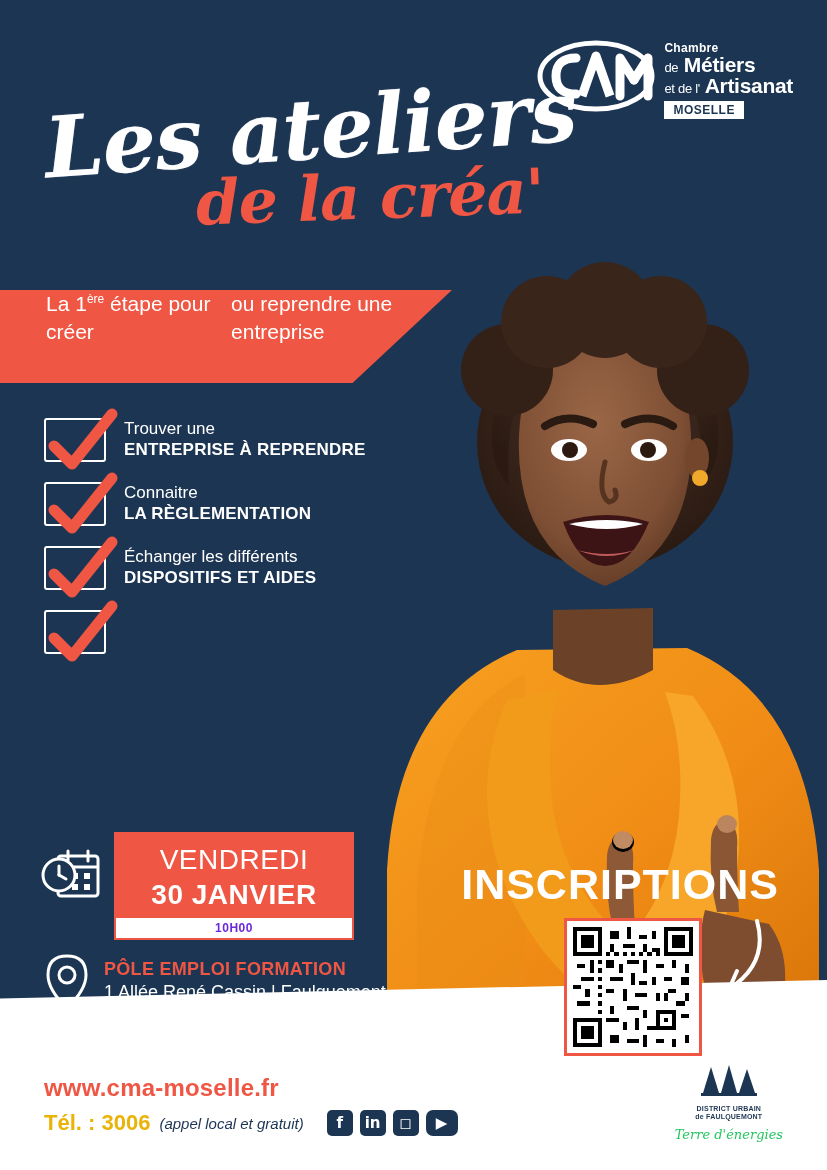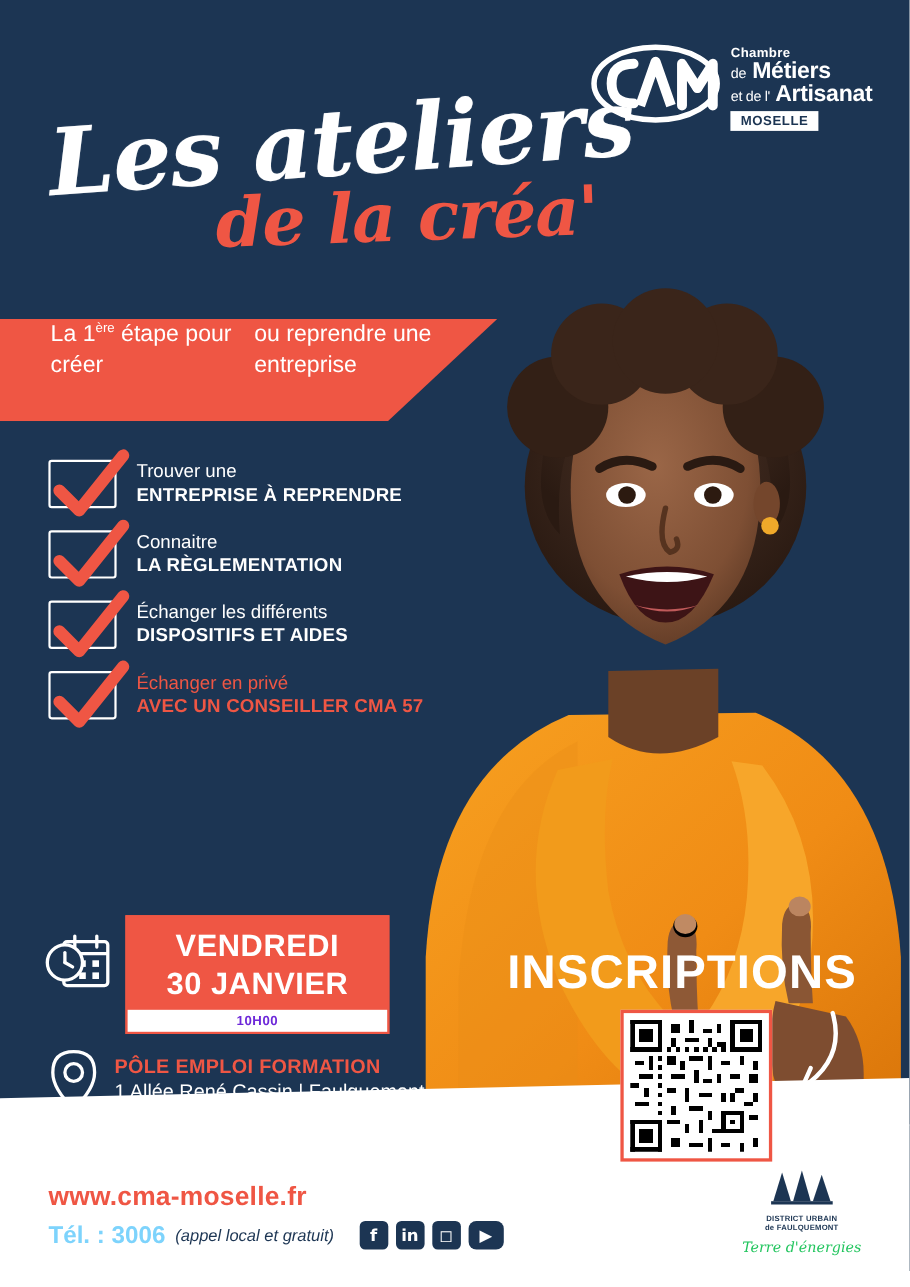--- a/index.html
+++ b/index.html
@@ -108,21 +108,21 @@
   
   .date-area { position:absolute; left:40px; top:832px; z-index:12; display:flex; align-items:flex-start; }
   .date-icon { width:62px; height:62px; margin-right:12px; margin-top:10px; }
   .date-box {
     border:2px solid #ef5644;
     background:#ef5644;
     width:240px;
     text-align:center;
     padding:8px 0 0 0;
   }
-  .date-box .d1 { color:#ffffff; font-size:28px; font-weight:bold; letter-spacing:.5px; line-height:1.25; }
+  .date-box .d1 { color:#ffffff; font-size:28px; font-weight:normal; letter-spacing:.5px; line-height:1.25; }
   .date-box .d2 { color:#ffffff; font-size:28px; font-weight:bold; letter-spacing:.5px; line-height:1.25; }
   .date-box .d3 {
     background:#ffffff; color:#6d28d9;
     font-size:12px; font-weight:bold; letter-spacing:.5px;
     margin-top:6px; padding:3px 0;
   }
 
   
   .addr-area { position:absolute; left:40px; top:950px; z-index:12; display:flex; align-items:center; }
   .pin-icon { width:54px; height:62px; margin-right:10px; }
@@ -149,21 +149,21 @@
     background:#ffffff;
     border:3px solid #ef5644;
     padding:6px;
   }
   .qr canvas, .qr svg { display:block; }
 
   
   .footer-left { position:absolute; left:44px; bottom:34px; z-index:10; }
   .footer-url { color:#ef5644; font-size:24px; font-weight:bold; letter-spacing:.2px; }
   .footer-tel-row { display:flex; align-items:center; margin-top:8px; gap:9px; }
-  .footer-tel { color:#7dd3fc; font-size:22px; font-weight:bold; }
+  .footer-tel { color:#eab308; font-size:22px; font-weight:bold; }
   .footer-tel-note { color:#1c3553; font-size:15px; font-style:italic; }
   .social { display:flex; gap:7px; margin-left:14px; }
   .soc {
     width:26px; height:26px; border-radius:5px;
     background:#1c3553; color:#ffffff;
     display:flex; align-items:center; justify-content:center;
     font-size:15px; font-weight:bold; font-family:"DejaVu Sans", sans-serif;
   }
   .soc.yt { border-radius:7px; width:32px; }
 
@@ -323,24 +323,20 @@
         <div class="t1">Échanger les différents</div>
         <div class="t2">DISPOSITIFS ET AIDES</div>
       </div>
     </div>
 
     <div class="check-row accent">
       <div class="check-box">
         <svg width="78" height="66" viewBox="0 0 78 66">
             <path d="M 12 38 L 30 56 L 70 6" fill="none" stroke="#ef5644" stroke-width="11" stroke-linecap="round" stroke-linejoin="round"></path>
           </svg>
-      </div>
-      <div class="check-text">
-        <div class="t1">Échanger en privé</div>
-        <div class="t2">AVEC UN CONSEILLER CMA 57</div>
       </div>
     </div>
 
   </div>
 
   <div class="date-area">
     <div class="date-icon">
       <svg width="62" height="62" viewBox="0 0 62 62">
         <rect x="18" y="14" width="40" height="40" rx="3" fill="none" stroke="#ffffff" stroke-width="3"></rect>
         <line x1="18" y1="25" x2="58" y2="25" stroke="#ffffff" stroke-width="3"></line>

